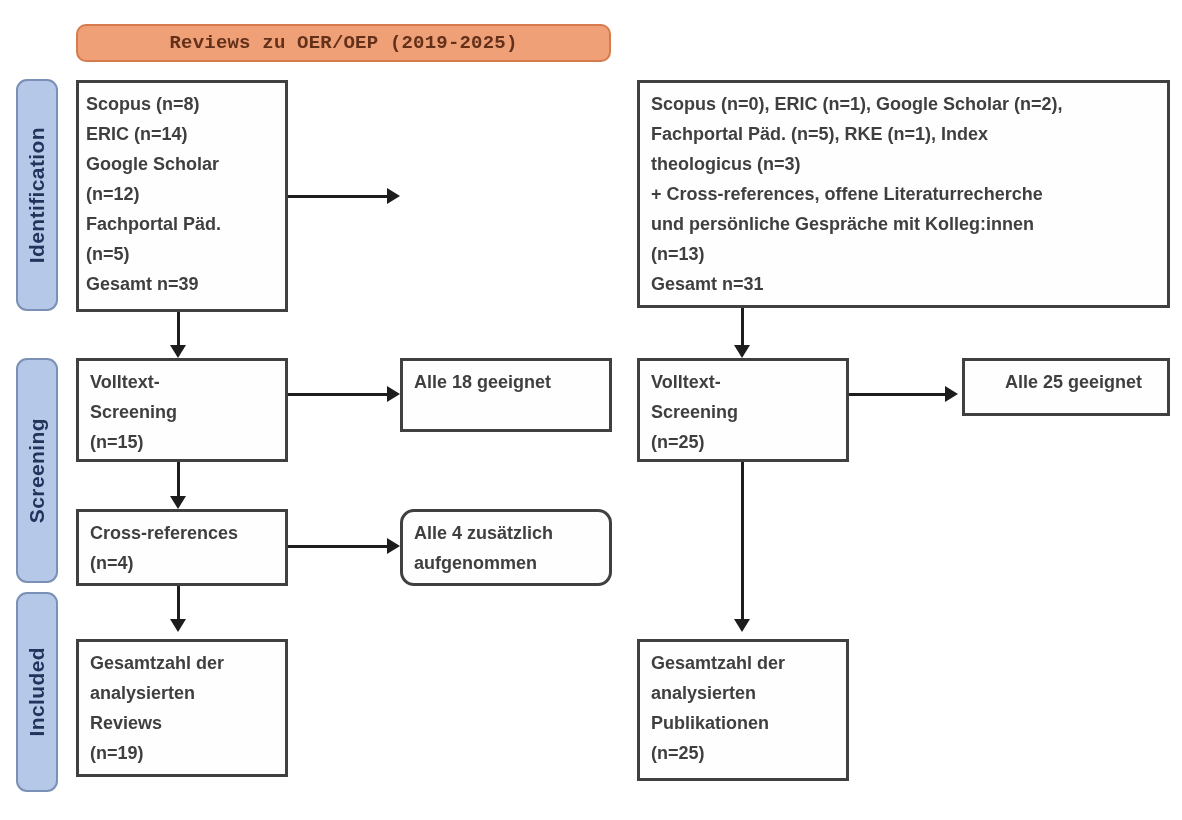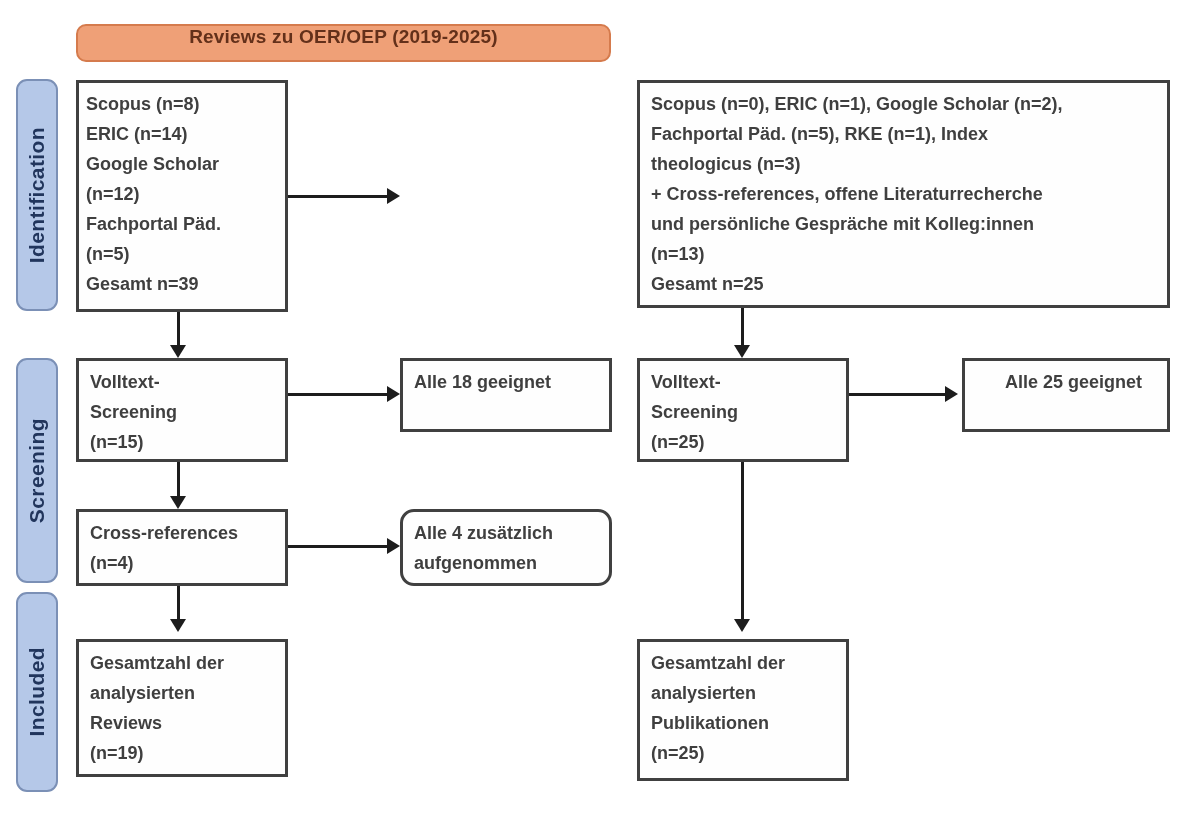--- a/index.html
+++ b/index.html
@@ -4,22 +4,22 @@
 <style>
   html,body { margin:0; padding:0; background:#ffffff; }
   #canvas {
     position:relative; width:1182px; height:820px; background:#ffffff;
     font-family:"Liberation Sans", sans-serif; overflow:hidden;
   }
   .hdr {
     position:absolute; box-sizing:border-box;
     background:#efa077; border:2px solid #d57b4d; border-radius:10px;
     color:#63301a; font-weight:700; font-size:19px;
-    display:flex; justify-content:center;
-    text-align:center; letter-spacing:0.2px;
+    display:flex; align-items:center; justify-content:center;
+    text-align:center; letter-spacing:0.2px;font-family:Liberation Mono, monospace;
   }
   .stage {
     position:absolute; box-sizing:border-box;
     background:#b5c8e8; border:2px solid #7b90b6; border-radius:11px;
     display:flex; align-items:center; justify-content:center;
   }
   .stage span {
     writing-mode:vertical-rl; transform:rotate(180deg);
     color:#21355c; font-weight:700; font-size:21px; letter-spacing:0.4px;
     white-space:nowrap;
@@ -68,30 +68,30 @@
 (n=12)
 Fachportal Päd.
 (n=5)
 Gesamt n=39</div>
   <div class="box" style="left:637px; top:80px; width:533px; height:228px;">Scopus (n=0), ERIC (n=1), Google Scholar (n=2),
 Fachportal Päd. (n=5), RKE (n=1), Index
 theologicus (n=3)
 + Cross-references, offene Literaturrecherche
 und persönliche Gespräche mit Kolleg:innen
 (n=13)
-Gesamt n=25</div>
+Gesamt n=31</div>
 
   <div class="box" style="left:76px; top:358px; width:212px; height:104px;">Volltext-
 Screening
 (n=15)</div>
   <div class="box" style="left:400px; top:358px; width:212px; height:74px;">Alle 18 geeignet</div>
   <div class="box" style="left:637px; top:358px; width:212px; height:104px;">Volltext-
 Screening
 (n=25)</div>
-  <div class="box" style="left:962px; top:358px; width:208px; height:74px;padding-left:40px;">Alle 25 geeignet</div>
+  <div class="box" style="left:962px; top:358px; width:208px; height:58px;padding-left:40px;">Alle 25 geeignet</div>
 
   <div class="box" style="left:76px; top:509px; width:212px; height:77px;">Cross-references
 (n=4)</div>
   <div class="box" style="left:400px; top:509px; width:212px; height:77px;border-radius:14px;">Alle 4 zusätzlich
 aufgenommen</div>
 
   <div class="box" style="left:76px; top:639px; width:212px; height:138px;">Gesamtzahl der
 analysierten
 Reviews
 (n=19)</div>

